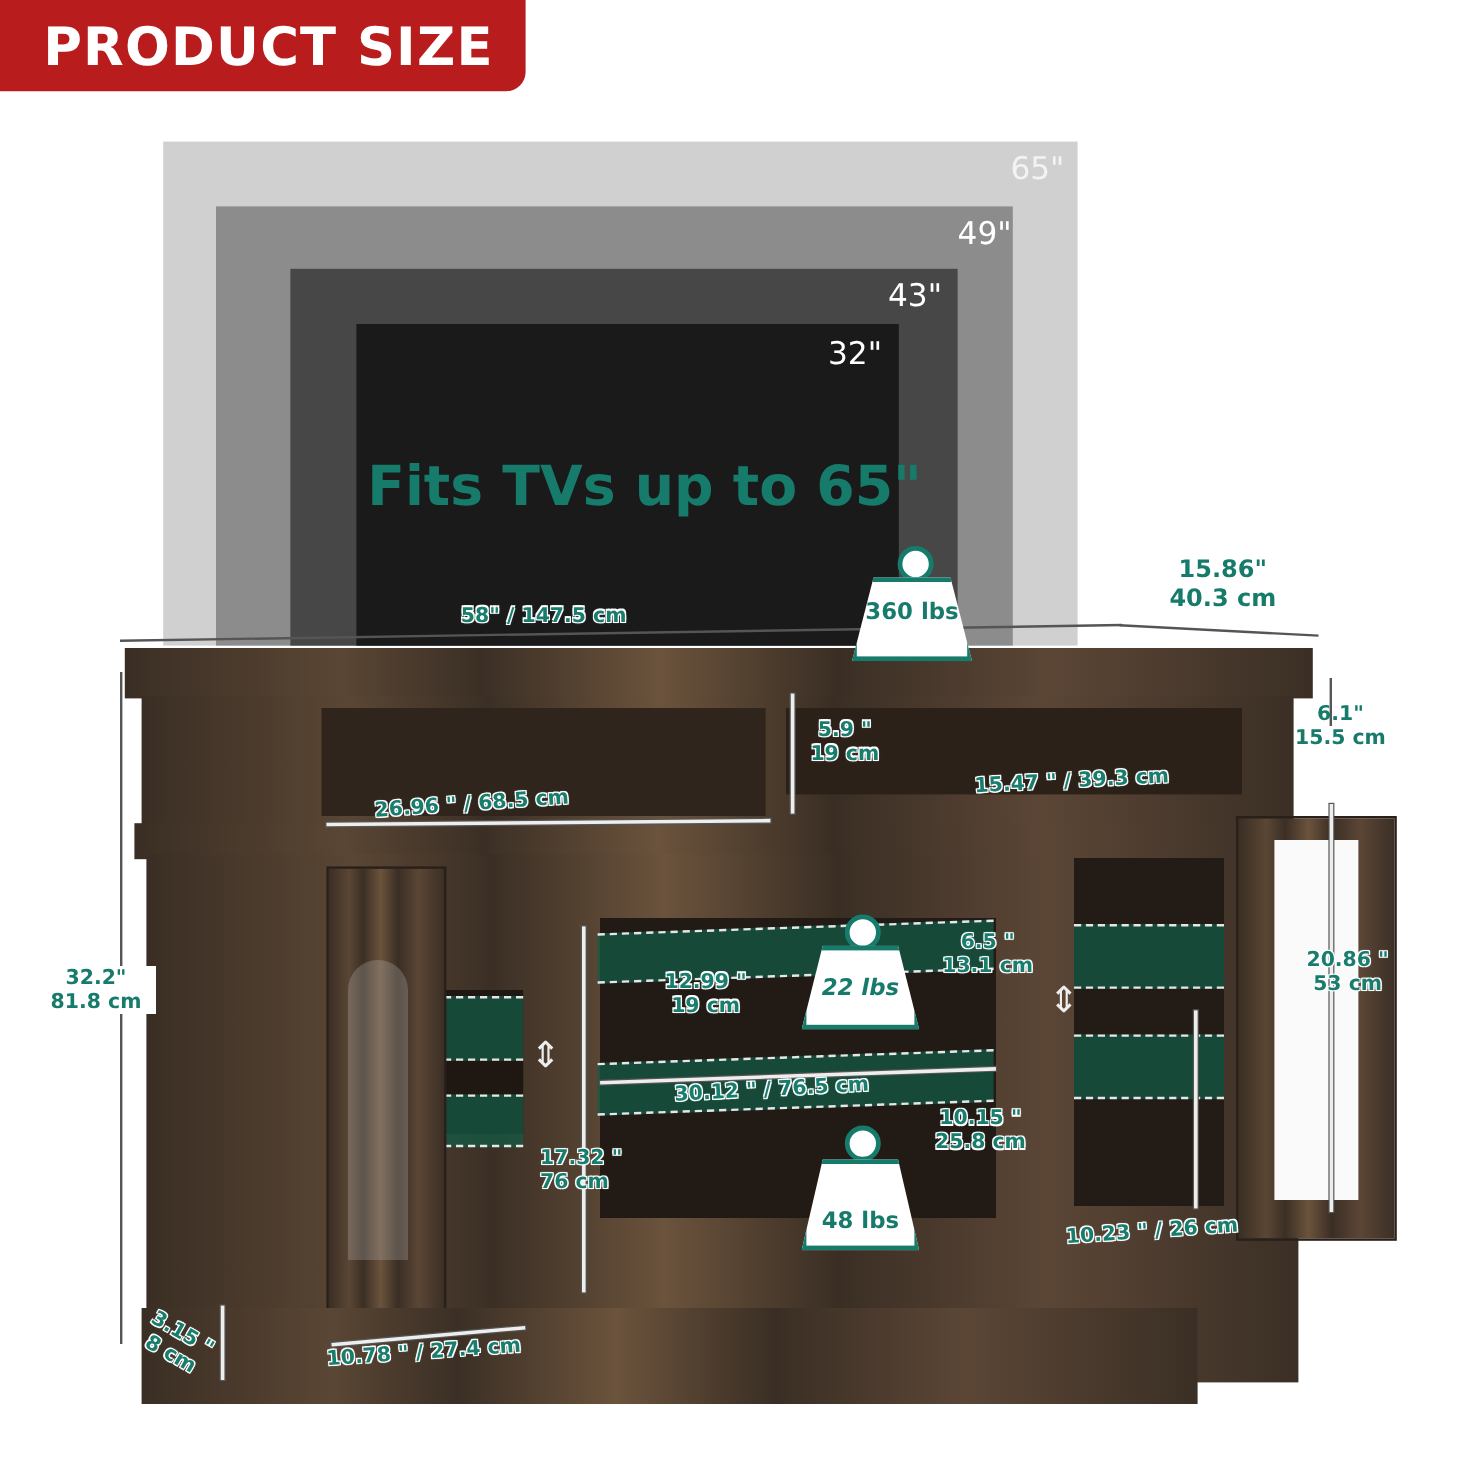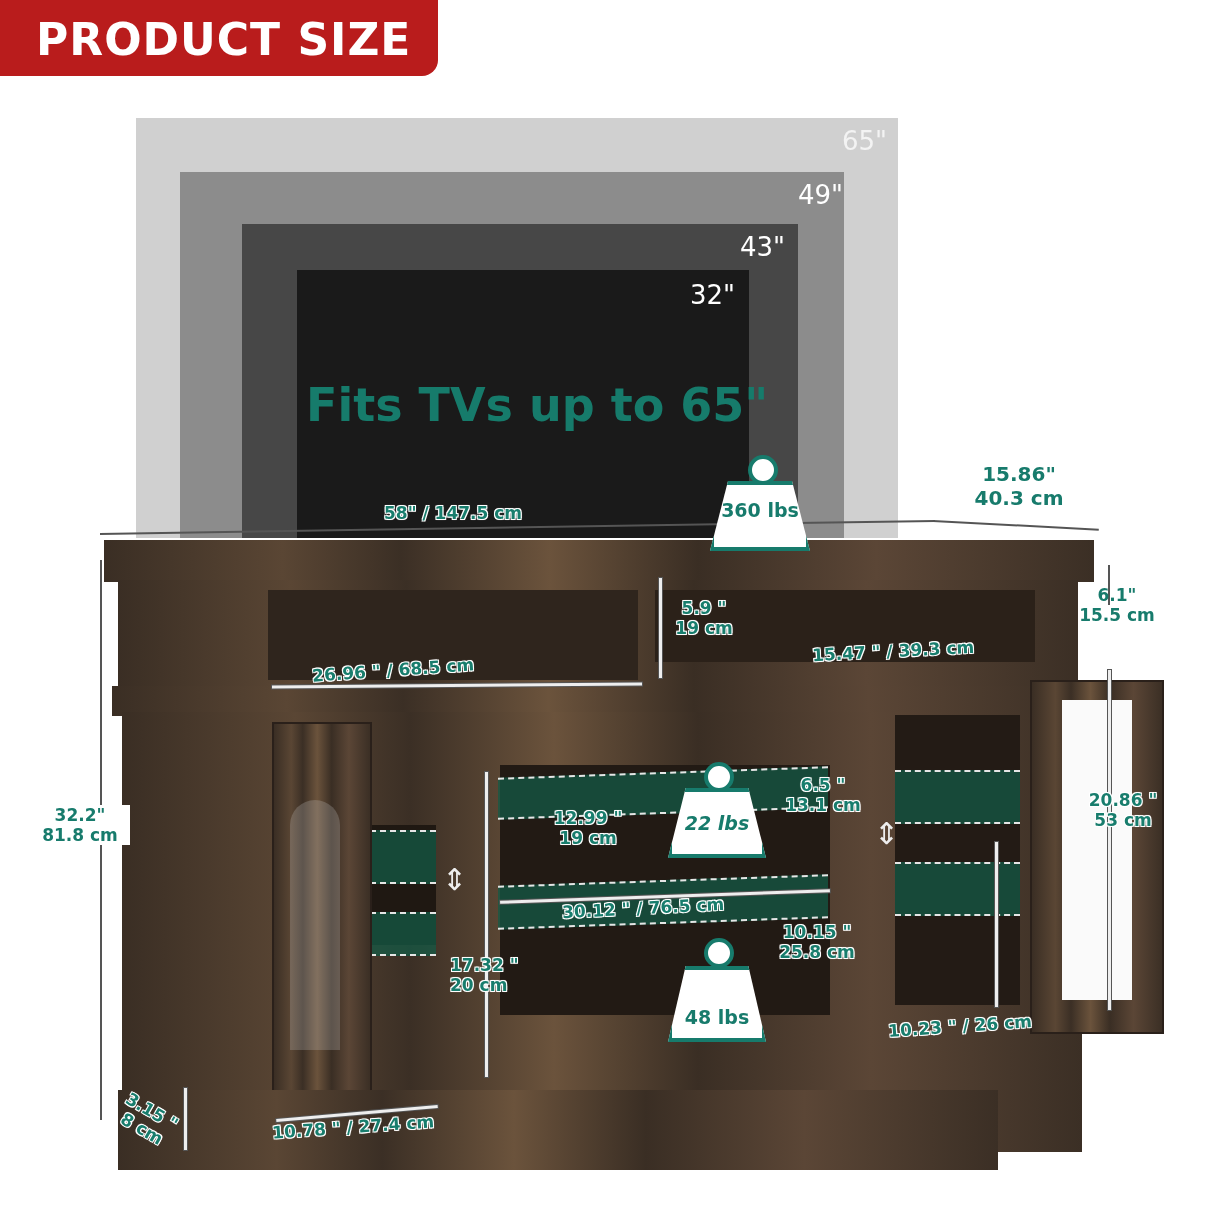--- a/index.html
+++ b/index.html
@@ -122,21 +122,21 @@
   <div>12.99 "</div>
   <div>19 cm</div>
 </div>
 <div class="abs dimw" style="left:562px;top:898px;transform:rotate(-3deg);">30.12 " / 76.5 cm</div>
 <div class="abs dimw" style="left:772px;top:922px;text-align:center;width:90px;">
   <div>10.15 "</div>
   <div>25.8 cm</div>
 </div>
 <div class="abs dimw" style="left:450px;top:955px;text-align:left;width:90px;">
   <div>17.32 "</div>
-  <div>20 cm</div>
+  <div>76 cm</div>
 </div>
 <div class="abs dimw" style="left:1078px;top:790px;text-align:center;width:90px;">
   <div>20.86 "</div>
   <div>53 cm</div>
 </div>
 <div class="abs dimw" style="left:888px;top:1016px;transform:rotate(-4deg);">10.23 " / 26 cm</div>
 <div class="abs dimw" style="left:272px;top:1117px;transform:rotate(-4deg);">10.78 " / 27.4 cm</div>
 <div class="abs dimw" style="left:112px;top:1100px;transform:rotate(30deg);text-align:center;width:70px;">
   <div>3.15 "</div>
   <div>8 cm</div>

